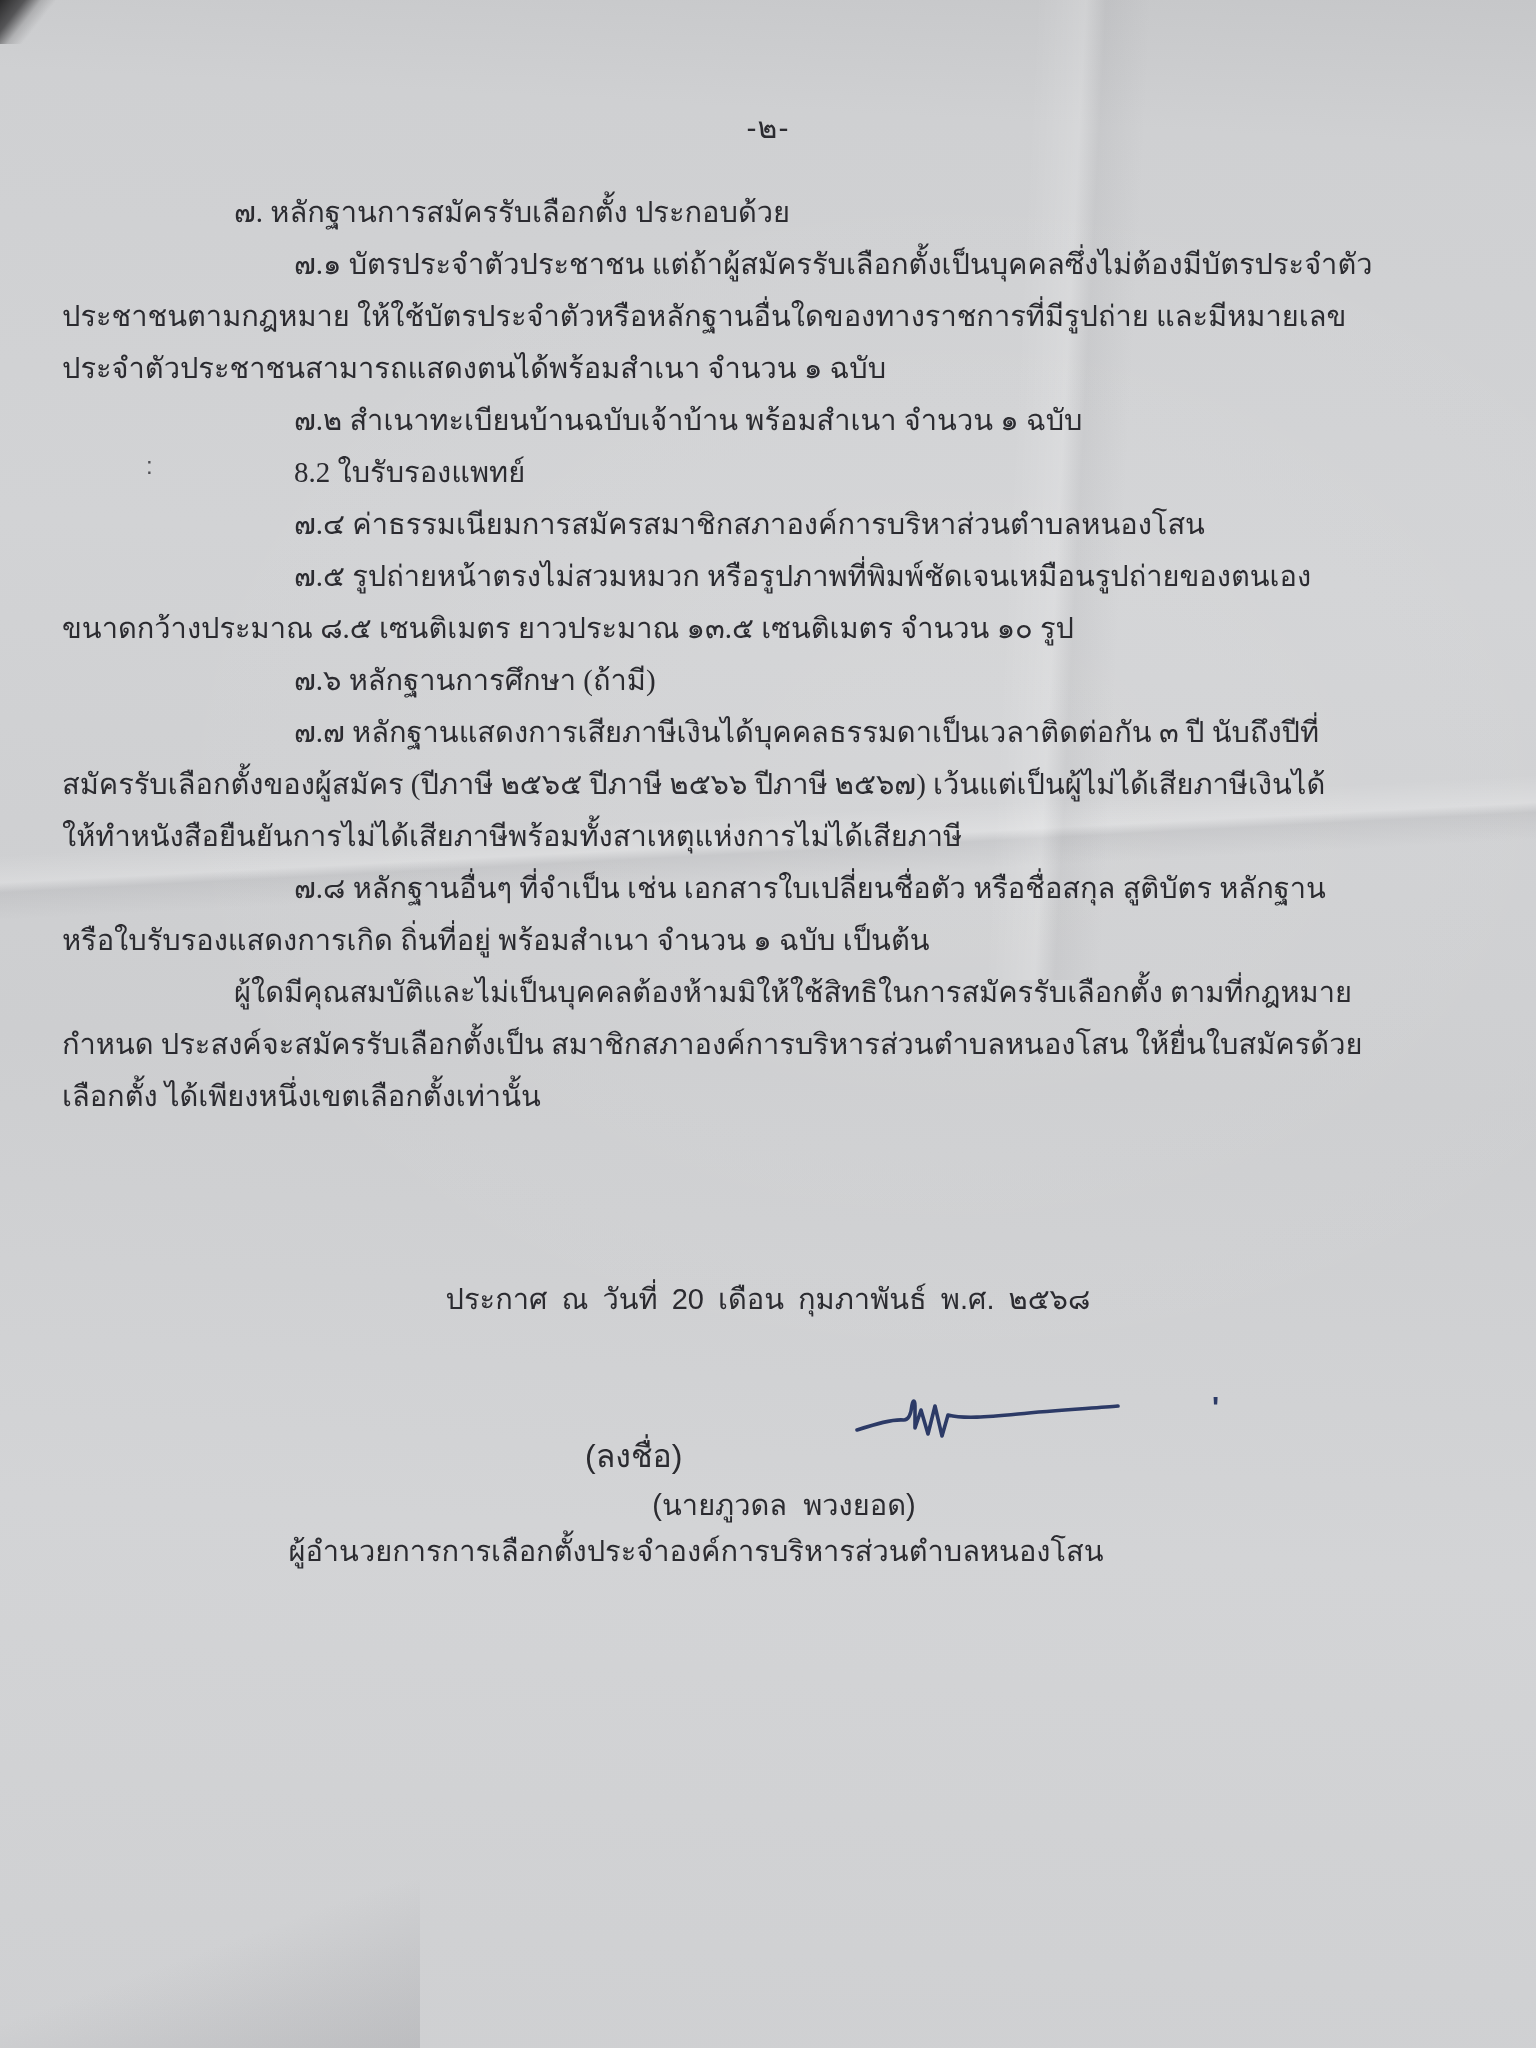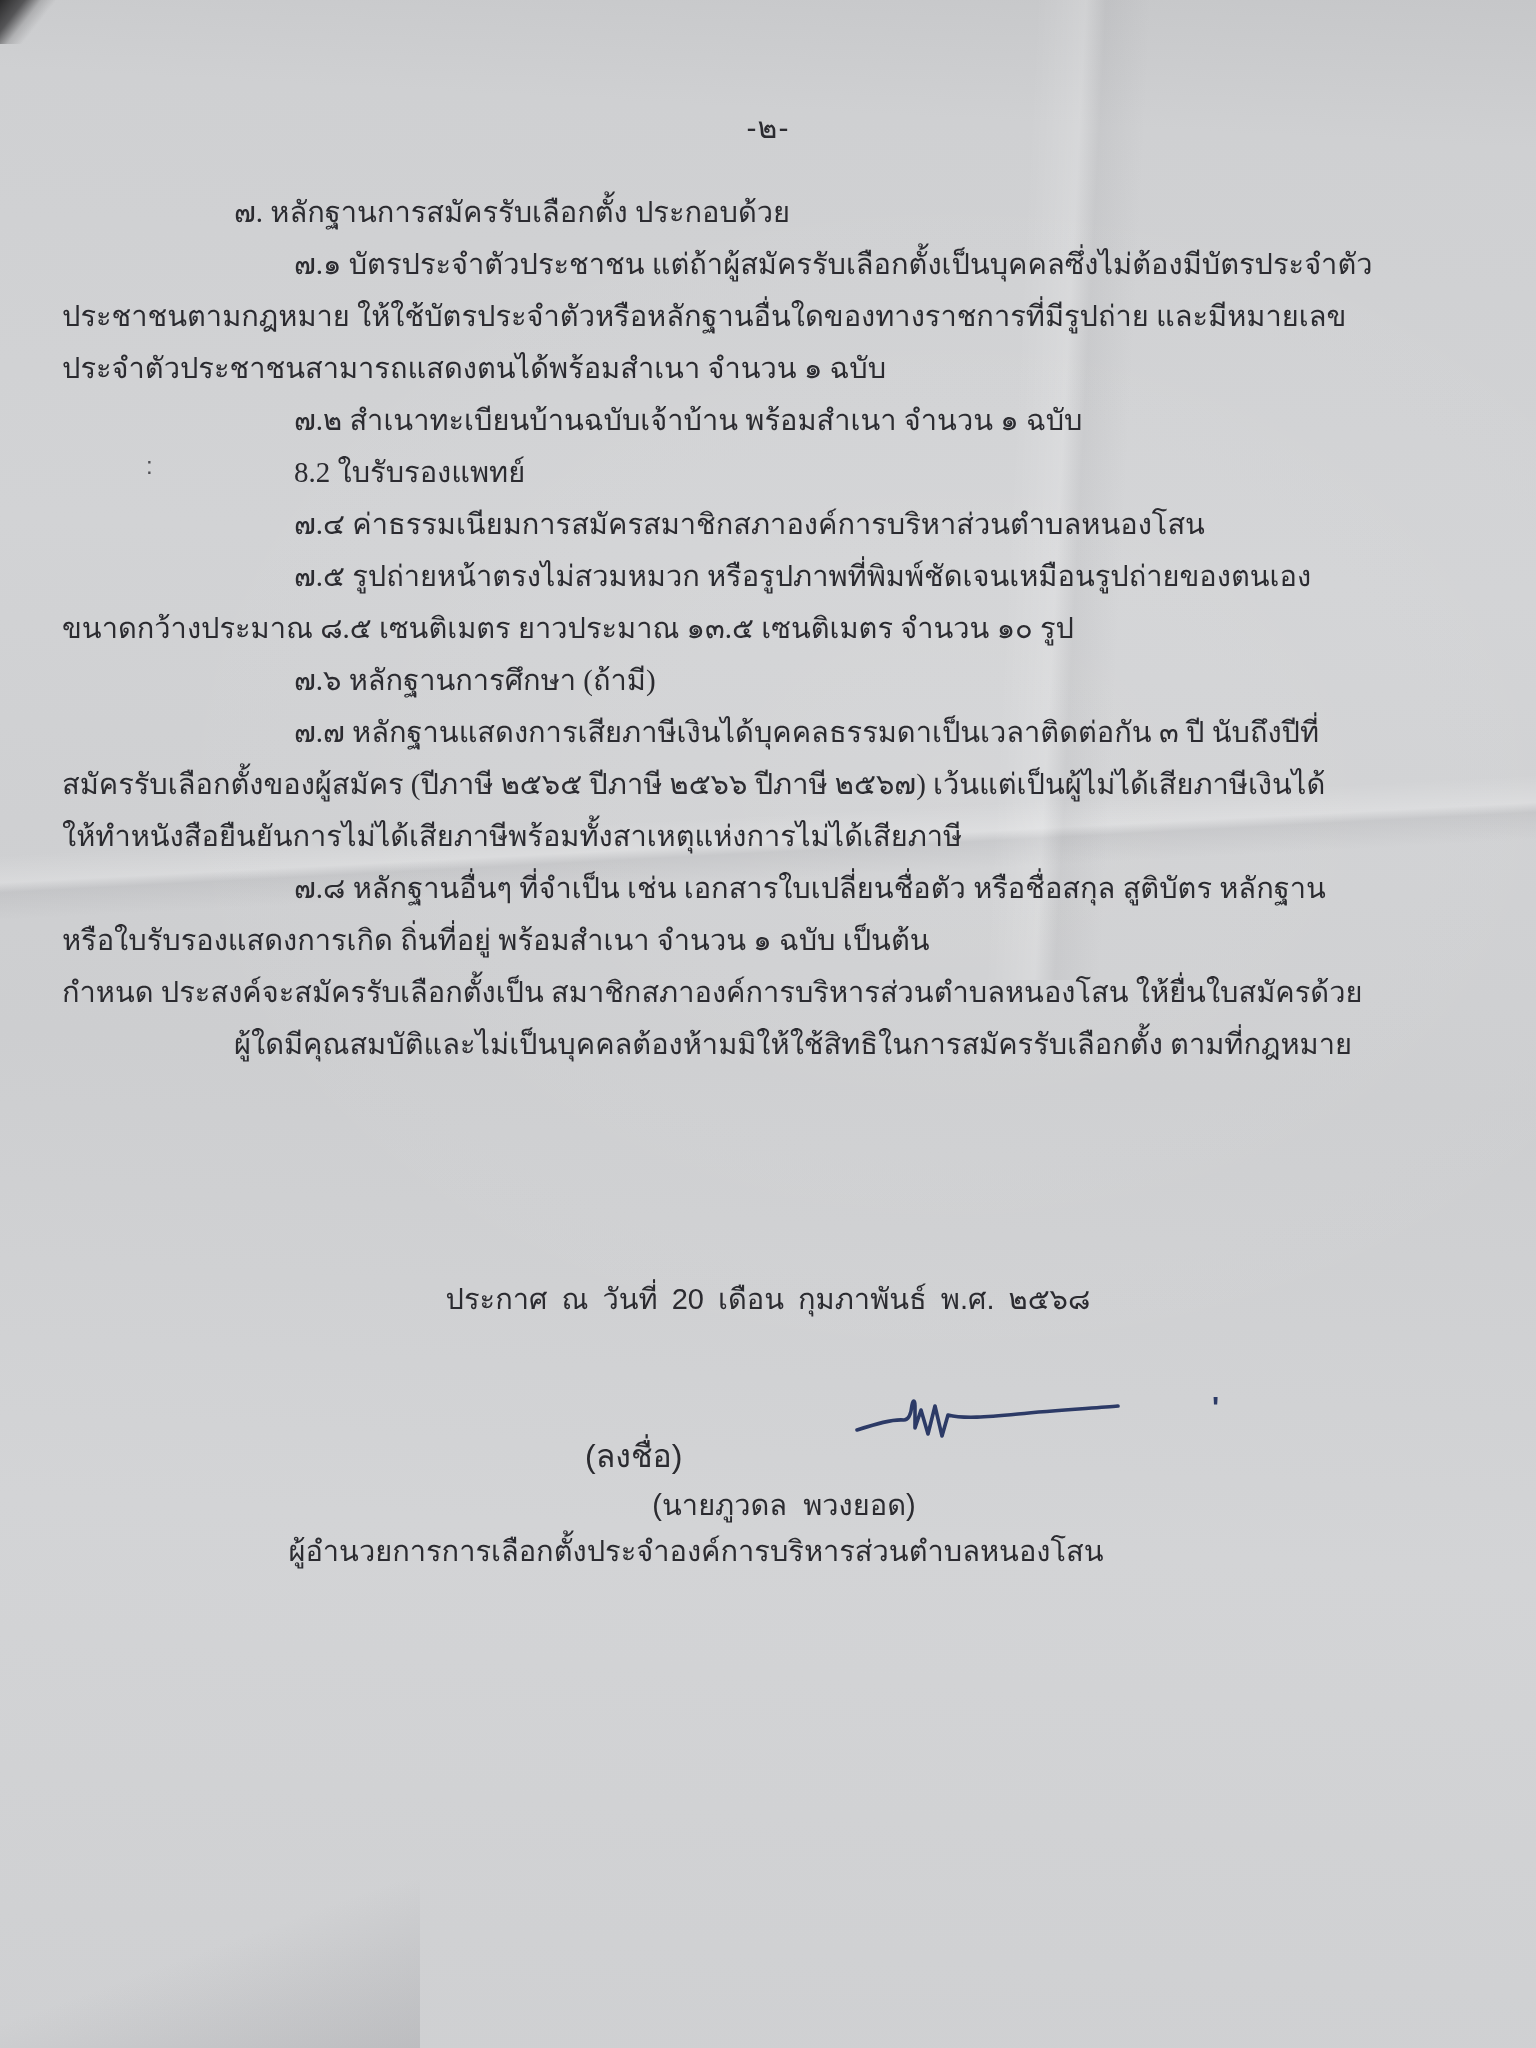--- a/index.html
+++ b/index.html
@@ -86,22 +86,23 @@
     <p class="ln i2">8.2  ใบรับรองแพทย์</p>
     <p class="ln i2">๗.๔  ค่าธรรมเนียมการสมัครสมาชิกสภาองค์การบริหาส่วนตำบลหนองโสน</p>
     <p class="ln i2">๗.๕  รูปถ่ายหน้าตรงไม่สวมหมวก หรือรูปภาพที่พิมพ์ชัดเจนเหมือนรูปถ่ายของตนเอง</p>
     <p class="ln">ขนาดกว้างประมาณ ๘.๕ เซนติเมตร ยาวประมาณ ๑๓.๕ เซนติเมตร จำนวน ๑๐  รูป</p>
     <p class="ln i2">๗.๖  หลักฐานการศึกษา (ถ้ามี)</p>
     <p class="ln i2">๗.๗  หลักฐานแสดงการเสียภาษีเงินได้บุคคลธรรมดาเป็นเวลาติดต่อกัน ๓ ปี นับถึงปีที่</p>
     <p class="ln">สมัครรับเลือกตั้งของผู้สมัคร  (ปีภาษี ๒๕๖๕ ปีภาษี ๒๕๖๖ ปีภาษี ๒๕๖๗)  เว้นแต่เป็นผู้ไม่ได้เสียภาษีเงินได้</p>
     <p class="ln">ให้ทำหนังสือยืนยันการไม่ได้เสียภาษีพร้อมทั้งสาเหตุแห่งการไม่ได้เสียภาษี</p>
     <p class="ln i2">๗.๘  หลักฐานอื่นๆ ที่จำเป็น เช่น เอกสารใบเปลี่ยนชื่อตัว หรือชื่อสกุล สูติบัตร หลักฐาน</p>
     <p class="ln">หรือใบรับรองแสดงการเกิด ถิ่นที่อยู่ พร้อมสำเนา จำนวน ๑ ฉบับ เป็นต้น</p>
+    <p class="ln i1">ผู้ใดมีคุณสมบัติและไม่เป็นบุคคลต้องห้ามมิให้ใช้สิทธิในการสมัครรับเลือกตั้ง ตามที่กฎหมาย</p>
     <p class="ln">กำหนด ประสงค์จะสมัครรับเลือกตั้งเป็น สมาชิกสภาองค์การบริหารส่วนตำบลหนองโสน ให้ยื่นใบสมัครด้วย</p>
-    <p class="ln i1">ผู้ใดมีคุณสมบัติและไม่เป็นบุคคลต้องห้ามมิให้ใช้สิทธิในการสมัครรับเลือกตั้ง ตามที่กฎหมาย</p>
+    <p class="ln">เลือกตั้ง ได้เพียงหนึ่งเขตเลือกตั้งเท่านั้น</p>
   </div>
 
   <span class="stray-colon">:</span>
 
   <div class="dateline">ประกาศ  ณ  วันที่  20   เดือน  กุมภาพันธ์   พ.ศ. ๒๕๖๘</div>
 
   <span class="sig-label">(ลงชื่อ)</span>
 
   <svg class="sig-svg" width="280" height="64" viewBox="0 0 280 64" aria-hidden="true">
     <path d="M5 38 C 24 32, 40 27, 52 28 C 57 28 59 22 60 13 C 61 8 63 7 63 14 L 63 36

